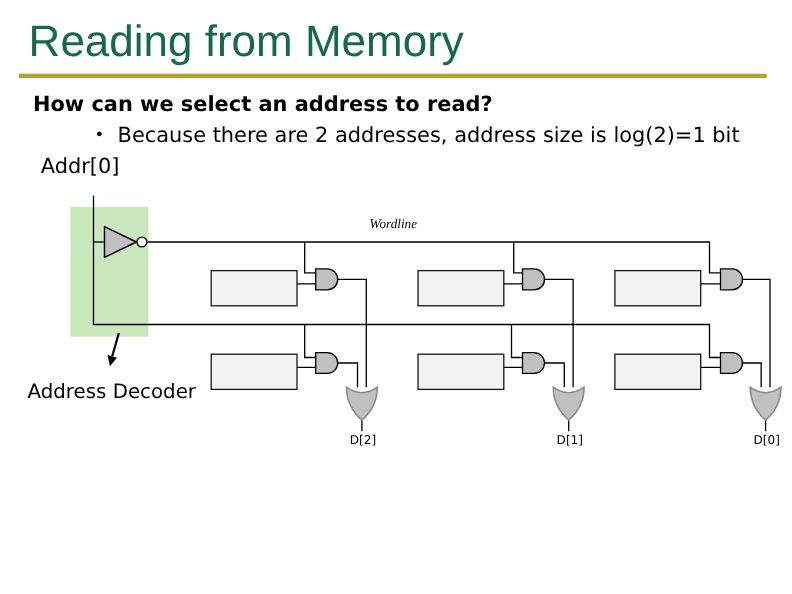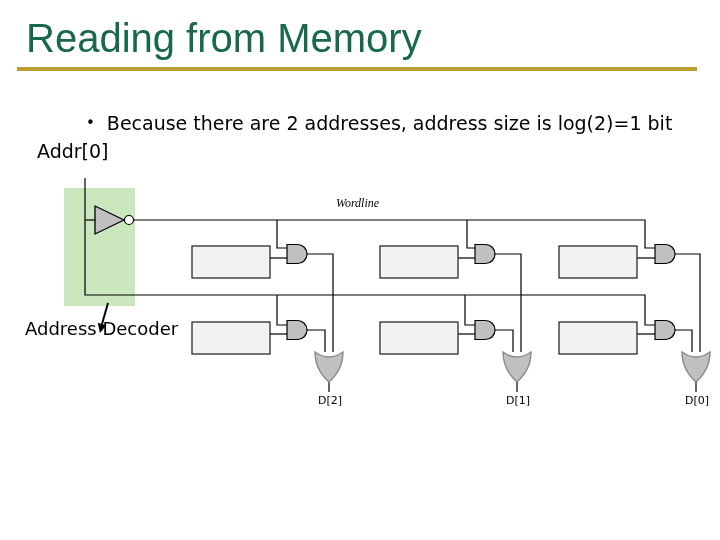--- a/index.html
+++ b/index.html
@@ -21,37 +21,38 @@
   }
   .bullet-line{
     position:absolute;left:38px;top:112px;
     font-size:19px;white-space:nowrap;margin-left:48px;
   }
   .bullet-marker{display:inline-block;margin-right:12px;font-size:15px;vertical-align:2px;}
   .diagram-svg{position:absolute;left:0;top:0;width:720px;height:540px;}
   .lbl{position:absolute;white-space:nowrap;}
   .addr-label{left:37px;top:140px;font-size:19px;}
   .wordline-label{left:336px;top:196px;font-size:12px;font-style:italic;font-family:Liberation Serif, serif;}
-  .decoder-label{left:25px;top:318px;font-size:18px;}
+  .decoder-label{left:25px;top:346px;font-size:18px;}
   .d-label{top:394px;font-size:11px;transform:translateX(-50%);}
   .d2{left:330px;} .d1{left:518px;} .d0{left:697px;}
   .page-number{
     position:absolute;left:669px;top:515px;
     font-size:16px;color:#b91c1c;
     font-family:"Liberation Sans",sans-serif;
   }
 </style>
 </head>
 <body>
 
 <div class="page">
 
   <div class="title">Reading from Memory</div>
   <div class="rule rule-top"></div>
 
+  <div class="heading">How can we select an address to read?</div>
   <div class="bullet-line">
     <span class="bullet-marker">•</span><span>Because there are 2 addresses, address size is log(2)=1 bit</span>
   </div>
 
   <svg class="diagram-svg" viewBox="0 0 720 540" xmlns="http://www.w3.org/2000/svg">
 
     <rect x="64" y="188" width="71" height="118" fill="#CBE7BE"></rect>
 
     <g stroke="#000000" stroke-width="1.2" fill="none">
 

